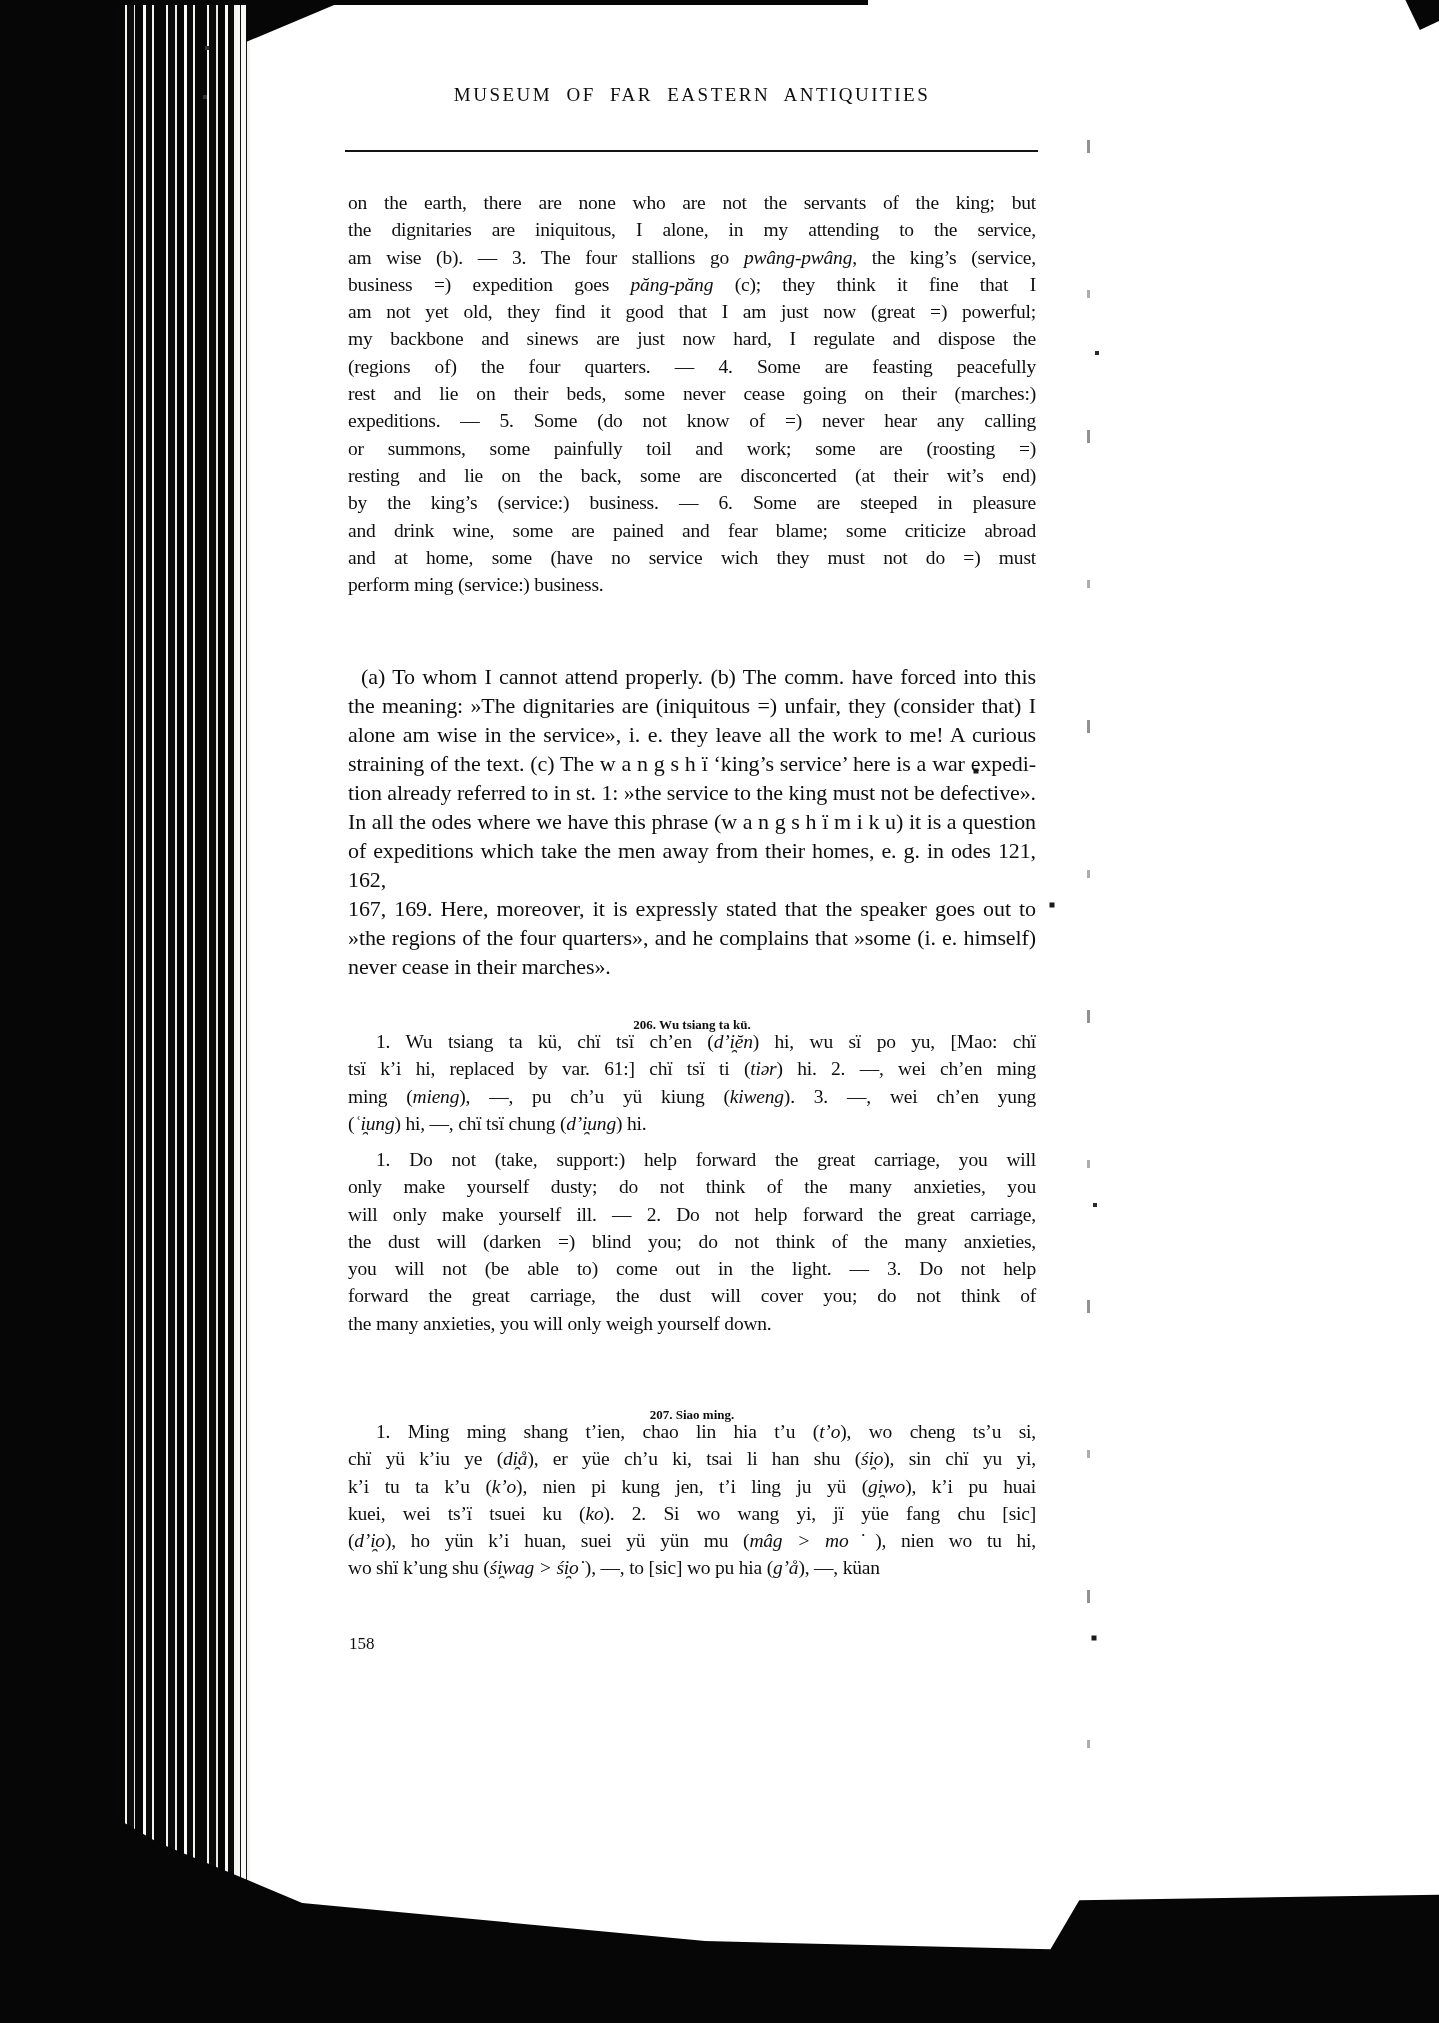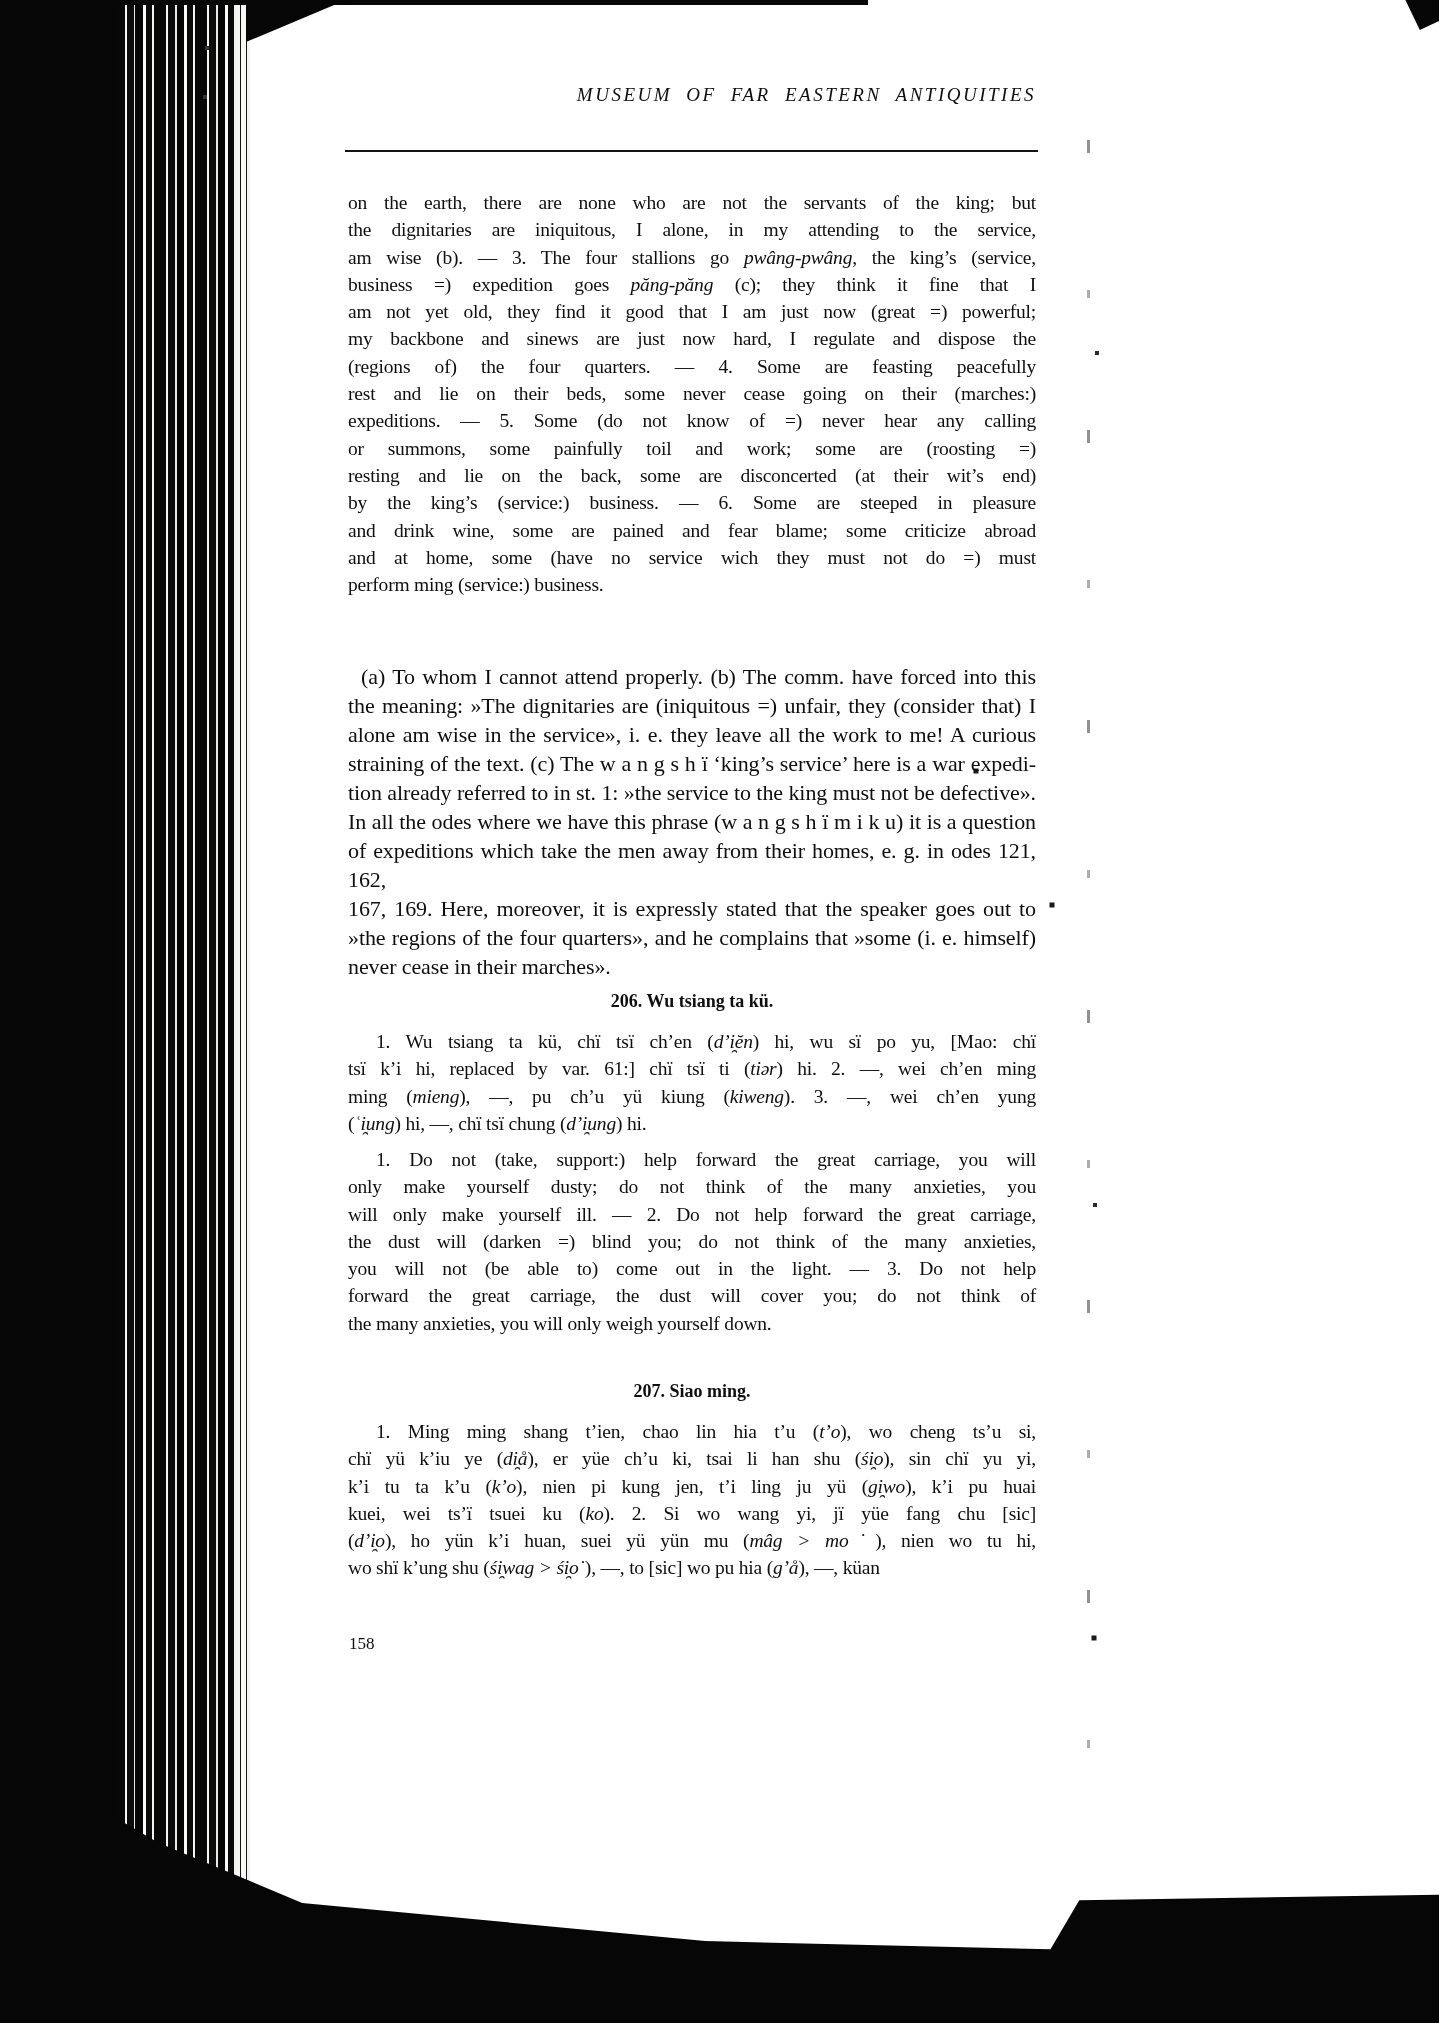--- a/index.html
+++ b/index.html
@@ -41,34 +41,34 @@
     opacity:.75;
   }
   .specks{position:absolute;left:0;top:0;width:2px;height:2px;
     box-shadow:975px 770px 0 1.5px #1a1a1a,1051px 904px 0 1.5px #1a1a1a,
                1096px 352px 0 1px #2a2a2a,1093px 1637px 0 1.5px #1a1a1a,
                206px 47px 0 1px #333,204px 96px 0 1px #333,1094px 1204px 0 1px #2a2a2a;}
   
   .page{position:absolute;left:348px;top:0;width:688px;height:100%;}
   .running-head{
     position:absolute;top:84px;left:0;width:100%;
-    text-align:right;font-style:italic;font-size:19px;
+    text-align:center;font-size:19px;
     letter-spacing:2.5px;word-spacing:7px;white-space:nowrap;
   }
   .head-rule{position:absolute;top:150px;left:-3px;right:-2px;border-top:2px solid #141414;}
   .para{position:absolute;left:0;width:100%;}
   .body-text{font-size:19.5px;line-height:27.3px;letter-spacing:-.2px;}
   .footnote{font-size:22px;line-height:29px;letter-spacing:-.1px;}
   .tline{text-align:justify;text-align-last:justify;white-space:normal;}
   .tline.last{text-align-last:left;}
   .indent-first .tline:first-child{text-indent:28px;}
   .footnote.indent-first .tline:first-child{text-indent:13px;}
   .heading{
     position:absolute;left:0;width:100%;text-align:center;
-    font-weight:bold;font-size:18px;line-height:26px;
+    font-weight:bold;font-size:13px;line-height:26px;margin-top:24px;
   }
   .page-number{position:absolute;left:1px;font-size:17px;}
   i{font-style:italic;}
 </style>
 </head>
 <body>
 
 <div class="scan">
 
   <div class="left-band"></div>

